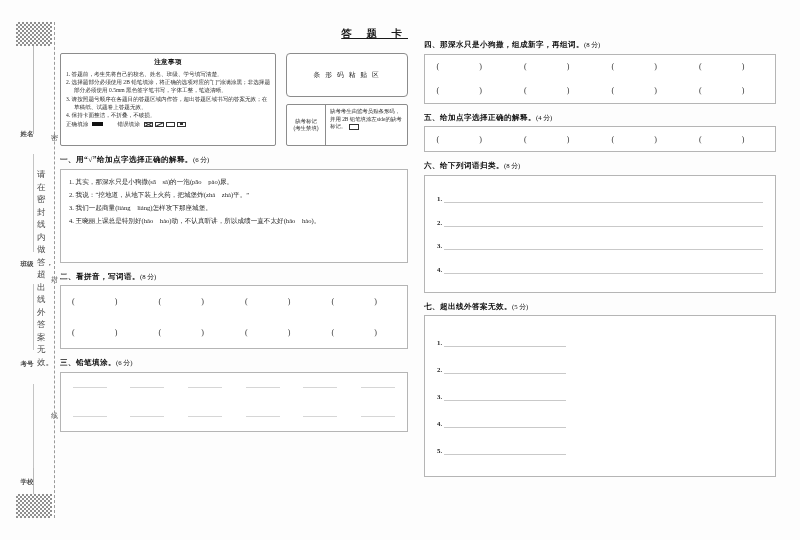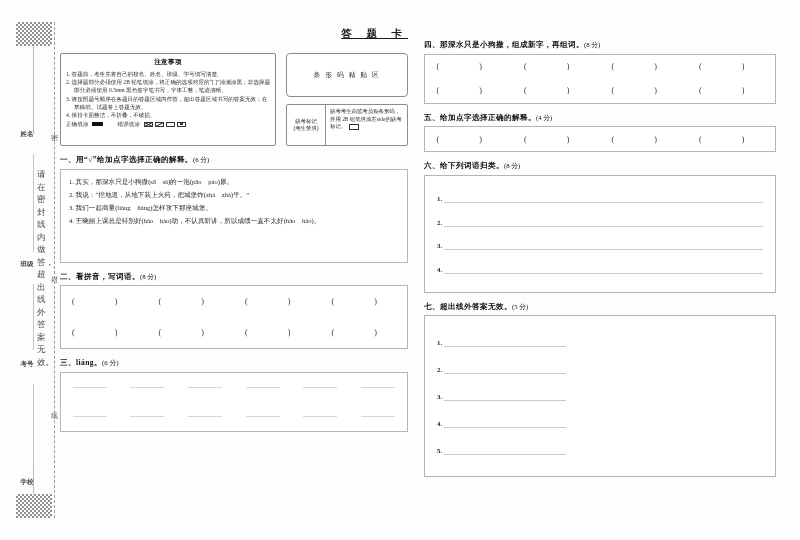--- a/index.html
+++ b/index.html
@@ -445,21 +445,21 @@
         <div class="paren">(          )</div>
         <div class="paren">(          )</div>
         <div class="paren">(          )</div>
         <div class="paren">(          )</div>
         <div class="paren">(          )</div>
         <div class="paren">(          )</div>
       </div>
     </div>
 
     <div class="sec-head">
-      <span>三、liáng。</span><span class="pts">(6 分)</span>
+      <span>三、铅笔填涂。</span><span class="pts">(6 分)</span>
     </div>
     <div class="abox" style="height:60px;padding:0">
       <div class="blank-grid" style="grid-template-columns:repeat(6,1fr);grid-template-rows:repeat(2,1fr);height:100%">
         <div class="blank-cell">
             <span class="blank-line"></span>
           </div>
         <div class="blank-cell">
             <span class="blank-line"></span>
           </div>
         <div class="blank-cell">

